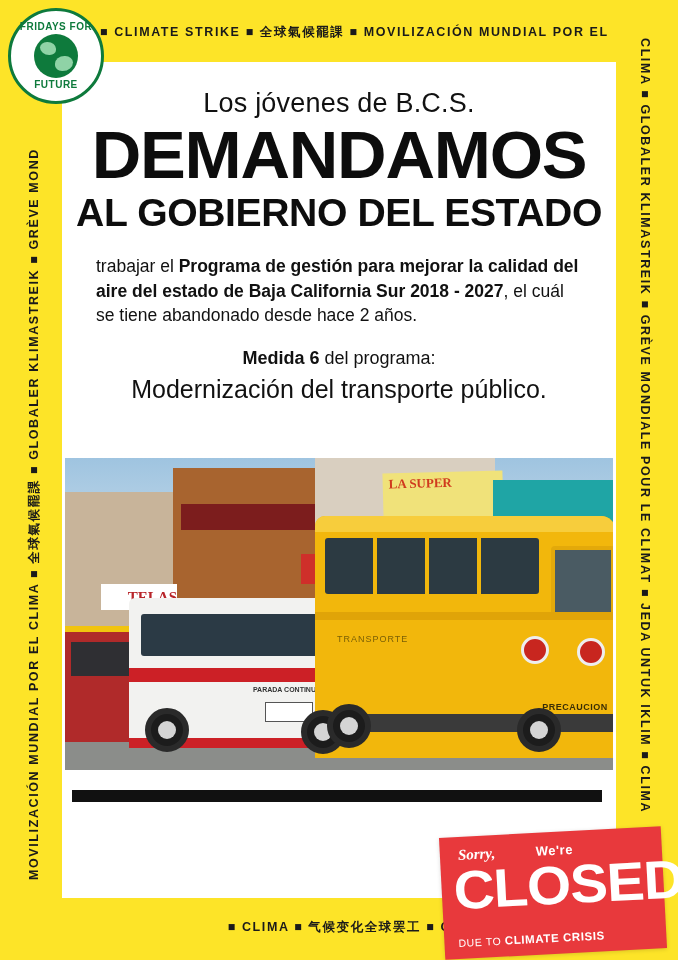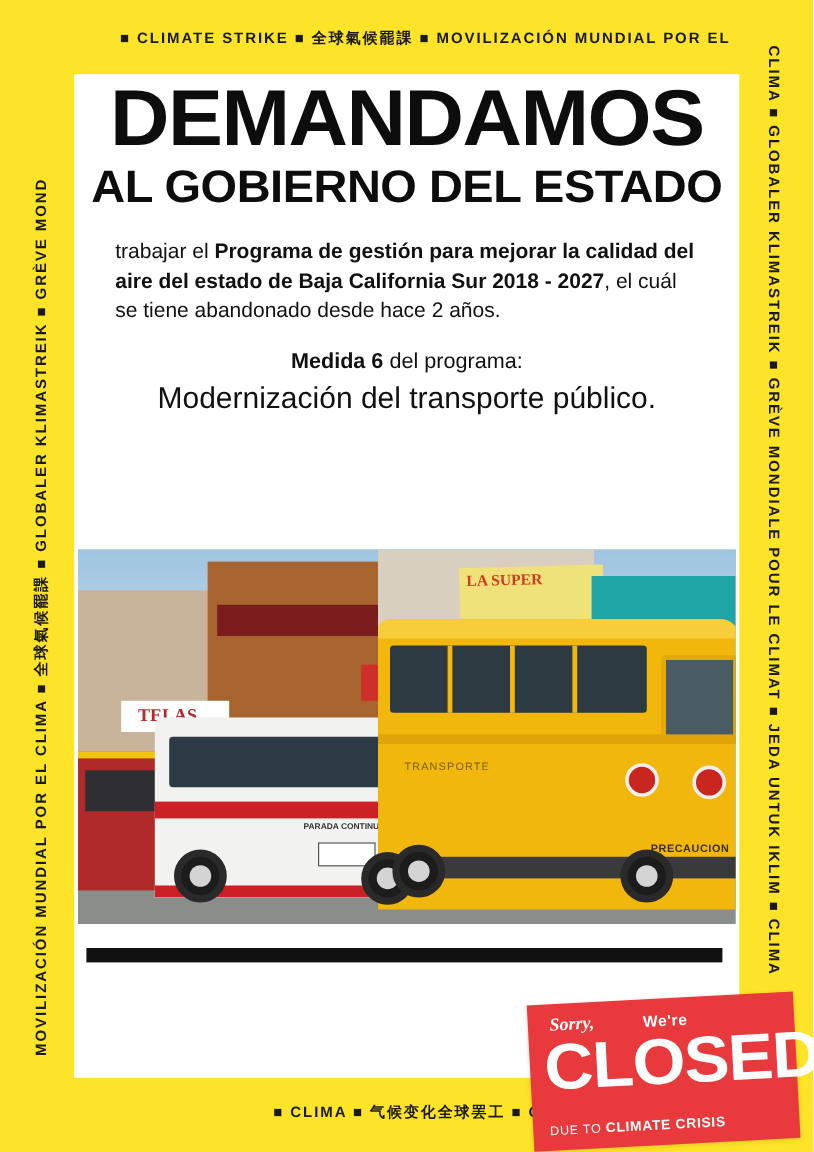--- a/index.html
+++ b/index.html
@@ -229,24 +229,23 @@
   .sign-teal {
     position: absolute; left: 428px; top: 22px; width: 120px; height: 42px;
     background: #1fa5a5;
   }
   .sign-telas {
     position: absolute; left: 36px; top: 126px; width: 76px; height: 26px;
     background: #ffffff;
     color: #b8252a;
     font-weight: bold;
     font-size: 15px;
-    text-align: left;
+    text-align: right;
     line-height: 26px;
     font-family: "Liberation Serif", serif;
-    padding-left: 14px;
   }
   .sign-red-strip {
     position: absolute; left: 236px; top: 96px; width: 90px; height: 30px;
     background: #cf2f2a;
   }
   .road {
     position: absolute; left: 0; bottom: 0; width: 100%; height: 58px;
     background: #8b8d8a;
   }
   .sidewalk {
@@ -416,23 +415,29 @@
   <div class="frame-right">
     <div class="marquee">CLIMA  ■  GLOBALER KLIMASTREIK  ■  GRÈVE MONDIALE POUR LE CLIMAT  ■  JEDA UNTUK IKLIM  ■  CLIMA</div>
   </div>
   <div class="frame-bottom">
     <div class="marquee">■  CLIMA  ■  气候变化全球罢工  ■  GLOBAL CLIMATE STRIKE</div>
   </div>
   <div class="frame-left">
     <div class="marquee">MOVILIZACIÓN MUNDIAL POR EL CLIMA  ■  全球氣候罷課  ■  GLOBALER KLIMASTREIK  ■  GRÈVE MOND</div>
   </div>
 
+  <div class="logo">
+    <div class="logo-text-top">FRIDAYS FOR</div>
+    <div class="logo-globe"></div>
+    <div class="logo-text-bottom">FUTURE</div>
+  </div>
 
   <div class="content">
 
+    <div class="kicker">Los jóvenes de B.C.S.</div>
     <div class="headline1">DEMANDAMOS</div>
     <div class="headline2">AL GOBIERNO DEL ESTADO</div>
 
     <div class="body-copy">
       <span>trabajar el </span><b>Programa de gestión para mejorar la calidad del aire del estado de Baja California Sur 2018 - 2027</b><span>, el cuál se tiene abandonado desde hace 2 años.</span>
     </div>
 
     <div class="measure">
       <b>Medida 6</b><span> del programa:</span>
     </div>

